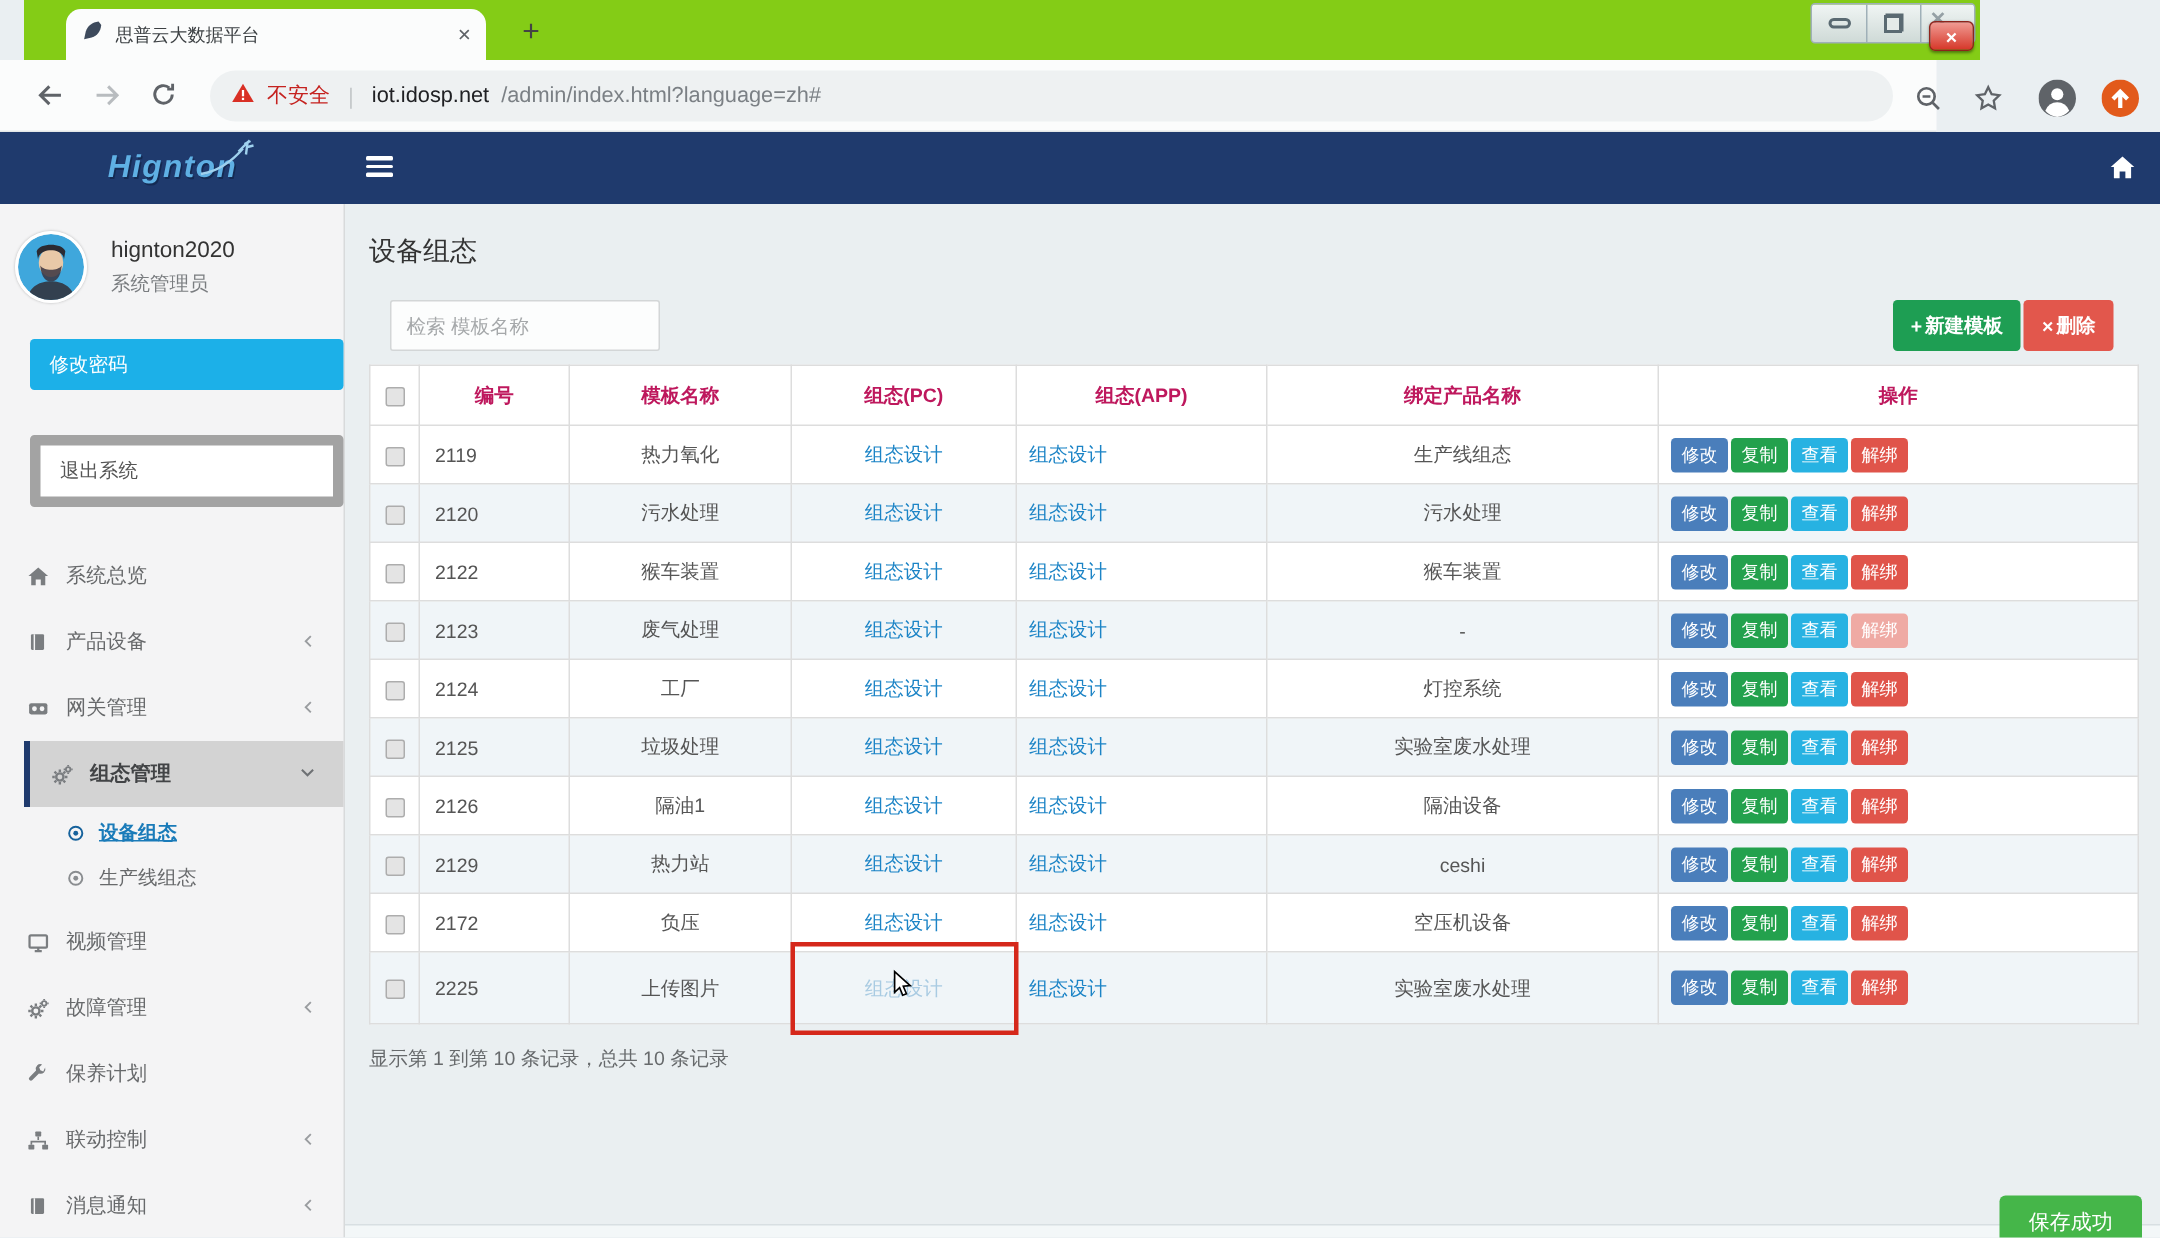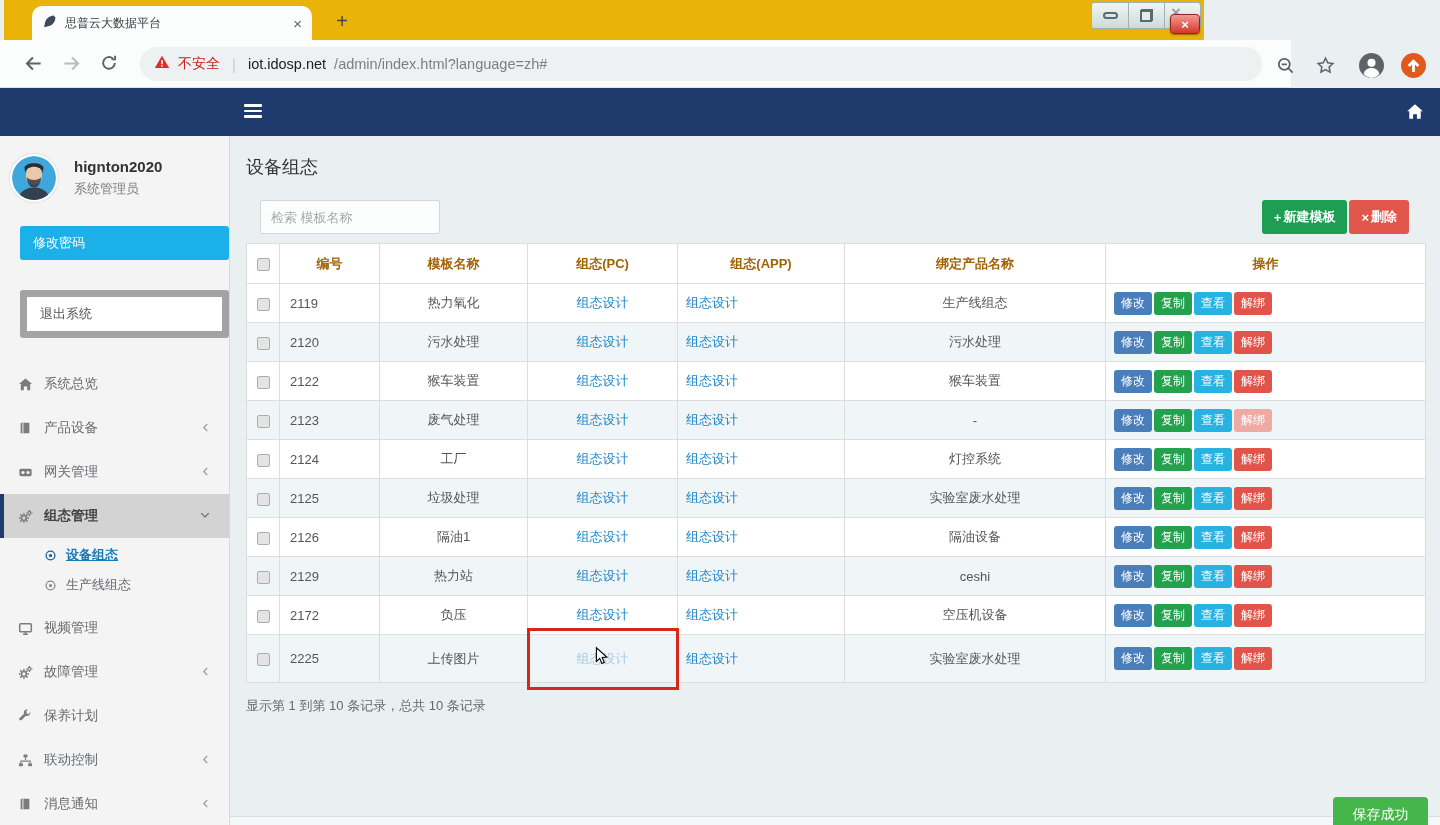--- a/index.html
+++ b/index.html
@@ -1,20 +1,20 @@
 <!DOCTYPE html>
 <html style="--navy: #1f3a6d; --link: #1c84c6; --btn_edit: #4a7ebb; --btn_copy: #23a14d; --btn_view: #27b2e2; --btn_unbind: #e0544a; --btn_unbind_disabled: #efaaa4; --btn_new: #1e9e53; --btn_delete: #e2574c; --btn_password: #1cb0e8; --toast_green: #45b649; --danger: #d5281b;"><head>
 <meta charset="utf-8">
 <style>
   * { box-sizing: border-box; margin: 0; padding: 0; }
   html,body { width:1440px; height:825px; overflow:hidden; position:relative;
     font-family:"Liberation Sans","DejaVu Sans",sans-serif; background:#eaeff2; }
 
   
-  #titlebar { position:absolute; left:4px; top:0; width:1200px; height:40px; background:#eab308; }
+  #titlebar { position:absolute; left:16px; top:0; width:1304px; height:40px; background:#84cc16; }
   .tab { position:absolute; left:28px; top:6px; width:280px; height:34px; background:#fbfcfc;
     border-radius:10px 10px 0 0; display:flex; align-items:center; padding:0 10px; gap:8px; }
   .tab-title { flex:1; font-size:12px; color:#3c4043; white-space:nowrap; overflow:hidden; }
   .tab-close { color:#5f6368; font-size:15px; line-height:1; cursor:default; }
   .newtab-btn { position:absolute; left:326px; top:10px; font-size:20px; color:#444; width:24px; height:24px;
     text-align:center; line-height:22px; }
   .win-controls { position:absolute; top:2px; right:3px; display:flex; height:27px;
     border:1px solid #9fb0b8; background:linear-gradient(#f0f5f4,#cfdad7); border-radius:3px; }
   .win-btn { width:36px; display:flex; align-items:center; justify-content:center; position:relative; }
   .win-btn + .win-btn { border-left:1px solid #9fb0b8; }
@@ -48,33 +48,33 @@
   .hamburger { position:absolute; left:244px; top:16px; width:18px; }
   .hamburger div { height:2.5px; background:#fff; margin:0 0 3px 0; border-radius:1px; }
   .nav-home { position:absolute; right:16px; top:15px; }
 
   
   #sidebar { position:absolute; left:0; top:136px; width:230px; bottom:0; background:#f4f4f5;
     border-right:1px solid #d8dadb; }
   .user-panel { display:flex; align-items:center; gap:16px; padding:18px 12px 8px 10px; }
   .avatar { width:48px; height:48px; border-radius:50%; border:2px solid #fff; overflow:hidden;
     box-shadow:0 0 2px rgba(0,0,0,.25); flex:0 0 auto; }
-  .u-name { font-size:15px; font-weight:bold; color:#333; margin-bottom:5px; }
+  .u-name { font-size:15px; font-weight:normal; color:#333; margin-bottom:5px; }
   .u-role { font-size:13px; color:#7a7d80; }
   .user-btns { display:flex; gap:30px; padding:16px 0 14px 20px;flex-direction:column; }
   .btn-pass { background:var(--btn_password,#1cb0e8); color:#fff; font-size:13px; padding:8px 13px; border-radius:3px; }
   .btn-logout { background:#fff; border:7px solid #a3a3a3; color:#555; font-size:13px; padding:8px 13px; border-radius:3px; }
 
   #menu { margin-top:10px; }
   .menu-item { height:44px; display:flex; align-items:center; padding-left:18px; color:#67696b;
     font-size:13.5px; position:relative; cursor:pointer; }
   .menu-item .mi-icon { width:26px; display:inline-flex; }
   .menu-item .mi-chev { position:absolute; right:18px; top:15px; }
   .menu-item.active { background:#d3d3d3; border-left:4px solid var(--navy,#1f3a6d); padding-left:14px;
-    color:#424446; font-weight:bold; }
+    color:#424446; font-weight:bold;margin-left:16px; }
   .submenu { padding:2px 0 6px 0; }
   .submenu-item { height:30px; display:flex; align-items:center; padding-left:44px; font-size:13px;
     color:#67696b; cursor:pointer; }
   .submenu-item .sub-icon { width:22px; display:inline-flex; color:#8a8d90; }
   .submenu-item.active { color:#1a7bb9; font-weight:bold; }
   .submenu-item.active .sub-label { text-decoration:underline; }
   .submenu-item.active .sub-icon { color:#16629c; }
 
   
   #main { position:absolute; left:230px; top:136px; right:0; bottom:0; background:#eaeff1; }
@@ -85,21 +85,21 @@
   .search-input::placeholder { color:#a5a8aa; }
   .top-btns { margin-left:auto; margin-right:31px; display:flex; gap:2px; }
   .btn-new { background:var(--btn_new,#1e9e53); color:#fff; font-size:13px; font-weight:bold;
     padding:8px 12px; border-radius:3px; display:flex; align-items:center; gap:2px; }
   .btn-del { background:var(--btn_delete,#e2574c); color:#fff; font-size:13px; font-weight:bold;
     padding:8px 12px; border-radius:3px; display:flex; align-items:center; gap:2px; }
 
   .table-wrap { margin:9px 15px 0 16px; }
   table { border-collapse:collapse; width:100%; background:#fff; font-size:13px; color:#555; table-layout:fixed; }
   th, td { border:1px solid #ddd; }
-  th { height:40px; text-align:center; color:#a16207; font-size:13px; }
+  th { height:40px; text-align:center; color:#be185d; font-size:13px; }
   td { height:39px; text-align:center; }
   tr.stripe { background:#f0f5f8; }
   tr.tall td { height:48px; }
   td.cell-id { text-align:left; padding-left:10px; }
   td.cell-app { text-align:left; padding-left:8px; }
   td.cell-actions { text-align:left; padding-left:8px; }
   .cb { width:13px; height:13px; border:1px solid #adadad; background:#e4e4e4; border-radius:2px;
     display:inline-block; vertical-align:middle; }
   .link { color:var(--link,#1c84c6); cursor:pointer; }
   .link.disabled { color:#a9cbe2; }
@@ -190,20 +190,28 @@
     </span>
   <span class="tool-right" style="left:1400px">
       <svg viewBox="0 0 16 16" width="25" height="25">
         <circle cx="8" cy="8" r="8" fill="#e25a1b"></circle>
         <path d="M8 12.2V5.4M4.9 8.3 8 5.2l3.1 3.1" stroke="#fff" stroke-width="1.8" fill="none"></path>
       </svg>
     </span>
 </div>
 
 <div id="navbar">
+  <div class="logo">
+    <span class="logo-swoosh"><svg viewBox="0 0 40 26" width="40" height="26" fill="none" stroke="#9fd1ee" stroke-width="1.6">
+          <path d="M2 24C14 22 24 14 30 7"></path>
+          <path d="M27 9l6-6-1 8"></path>
+          <path d="M31 4l4-2M33 6l4-1"></path>
+        </svg></span>
+    <span class="logo-text">Hignton</span>
+  </div>
   <div class="hamburger">
       <div></div>
       <div></div>
       <div></div>
     </div>
   <span class="nav-home"><svg viewBox="0 0 16 16" width="18" height="18" fill="#fff">
         <path d="M8 1.2 15 7.4h-1.9V14H9.7v-4H6.3v4H2.9V7.4H1z"></path>
       </svg></span>
 </div>
 

